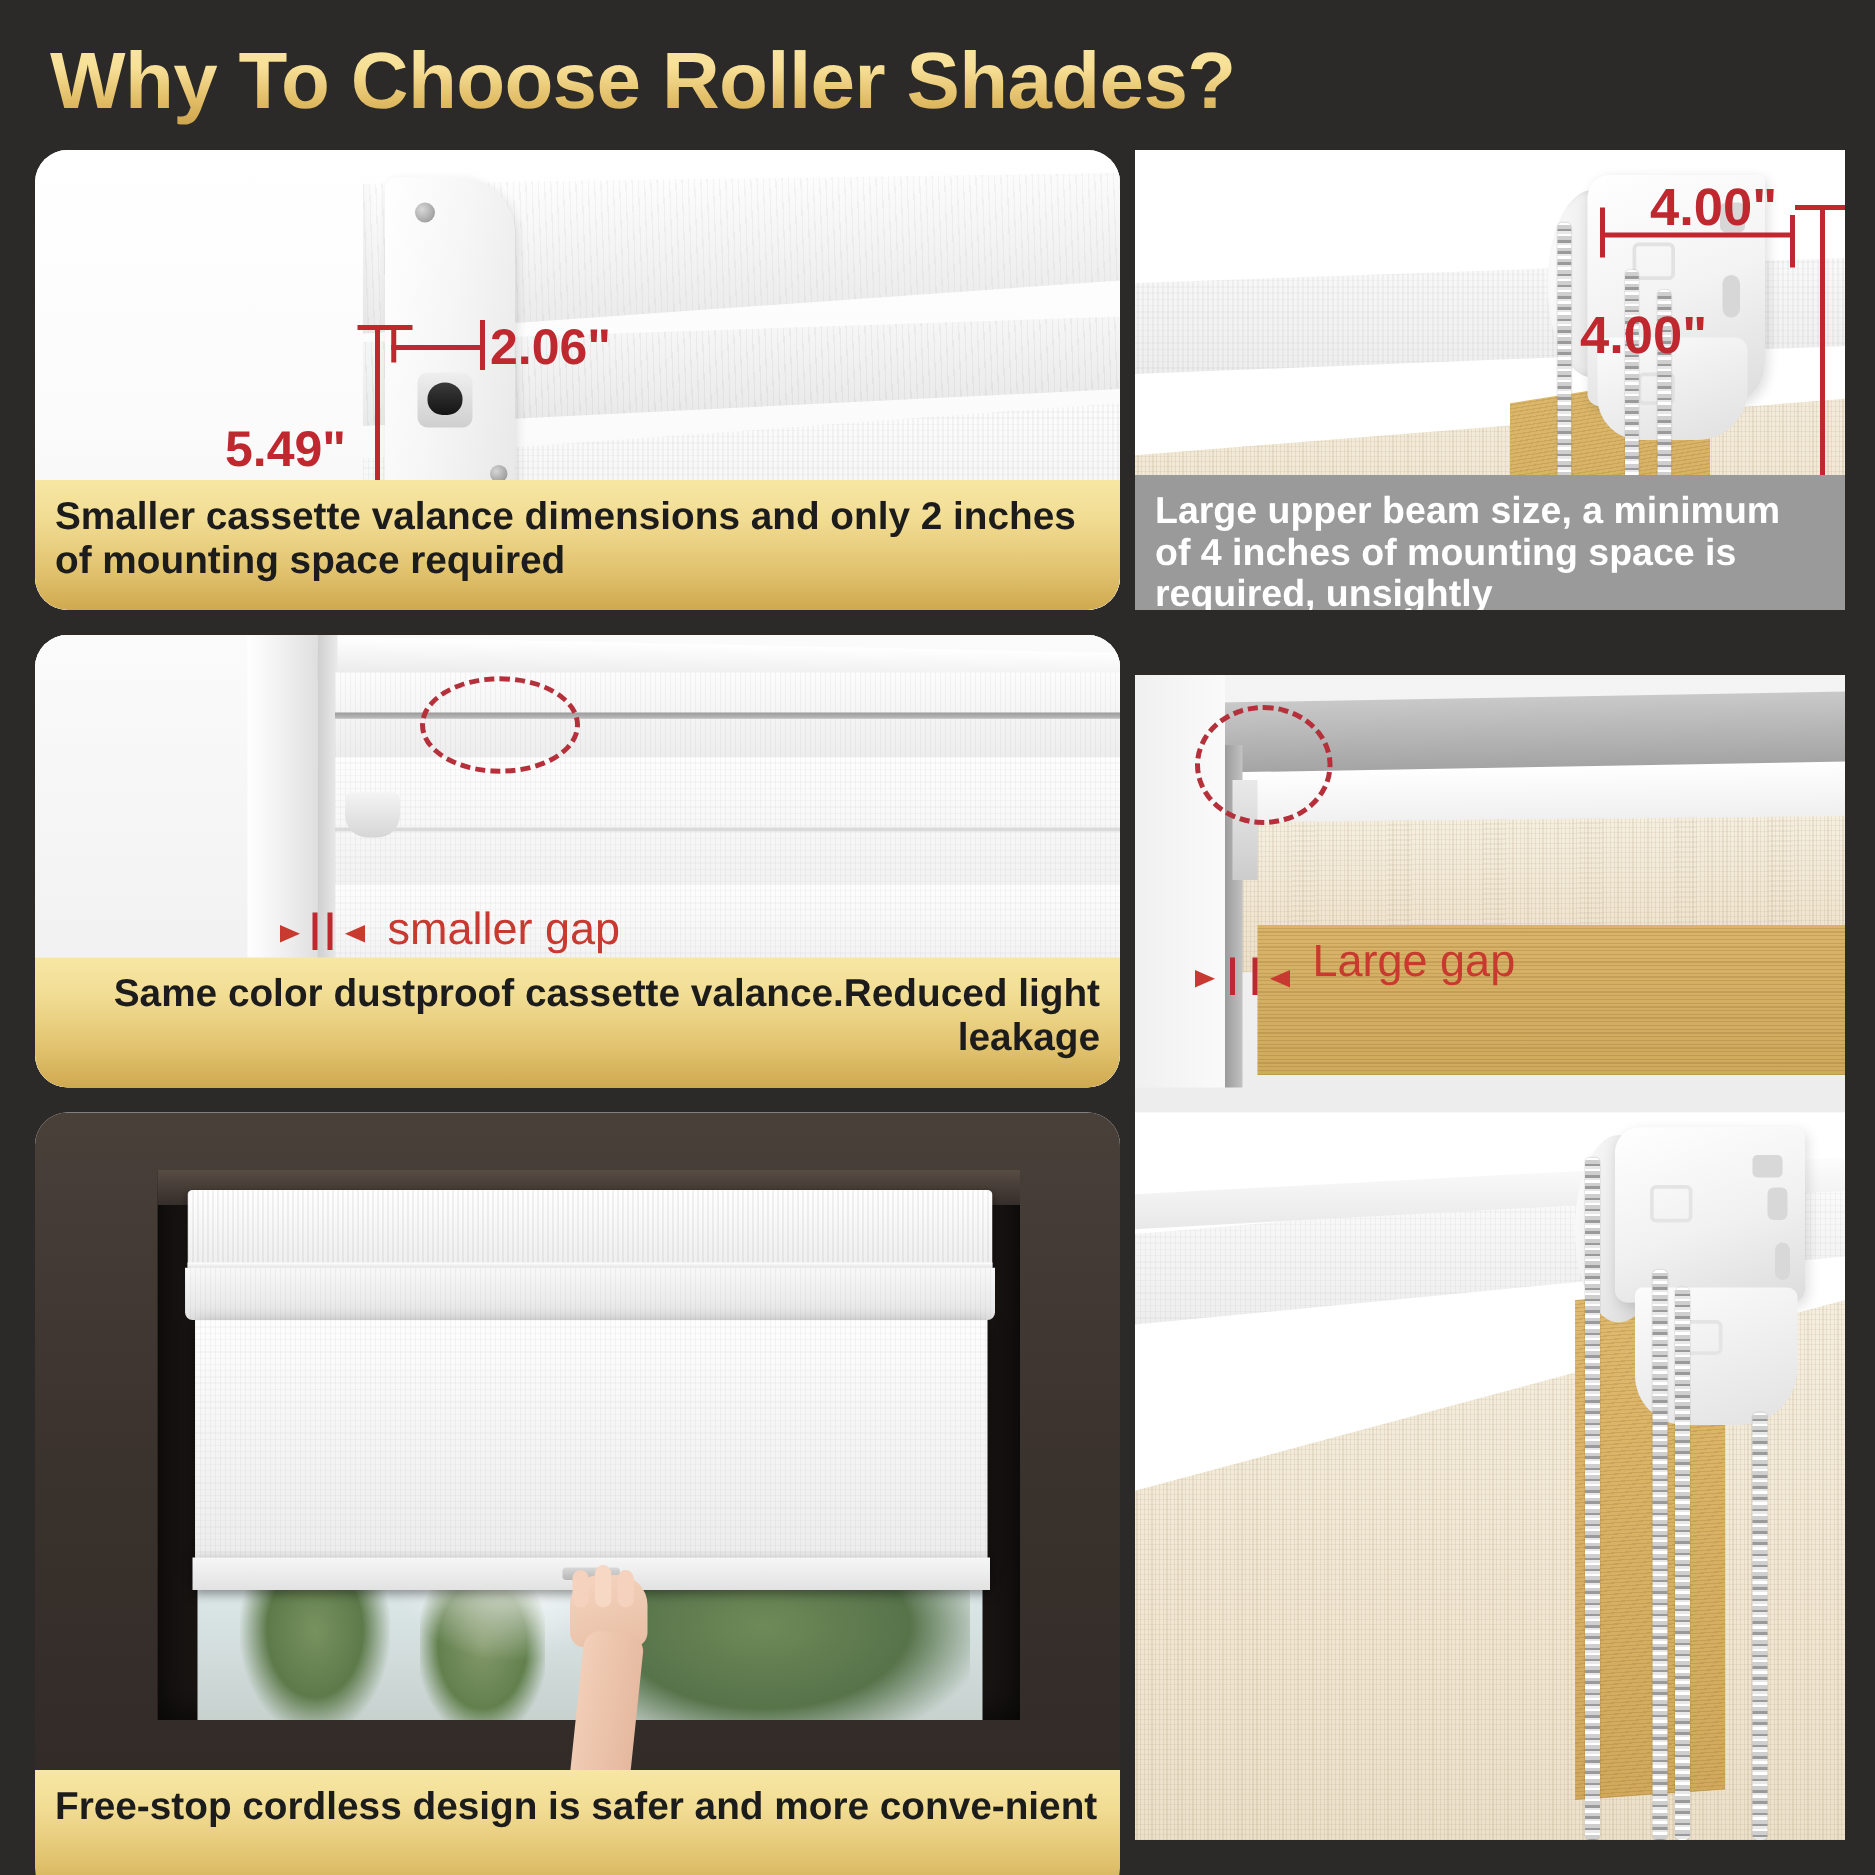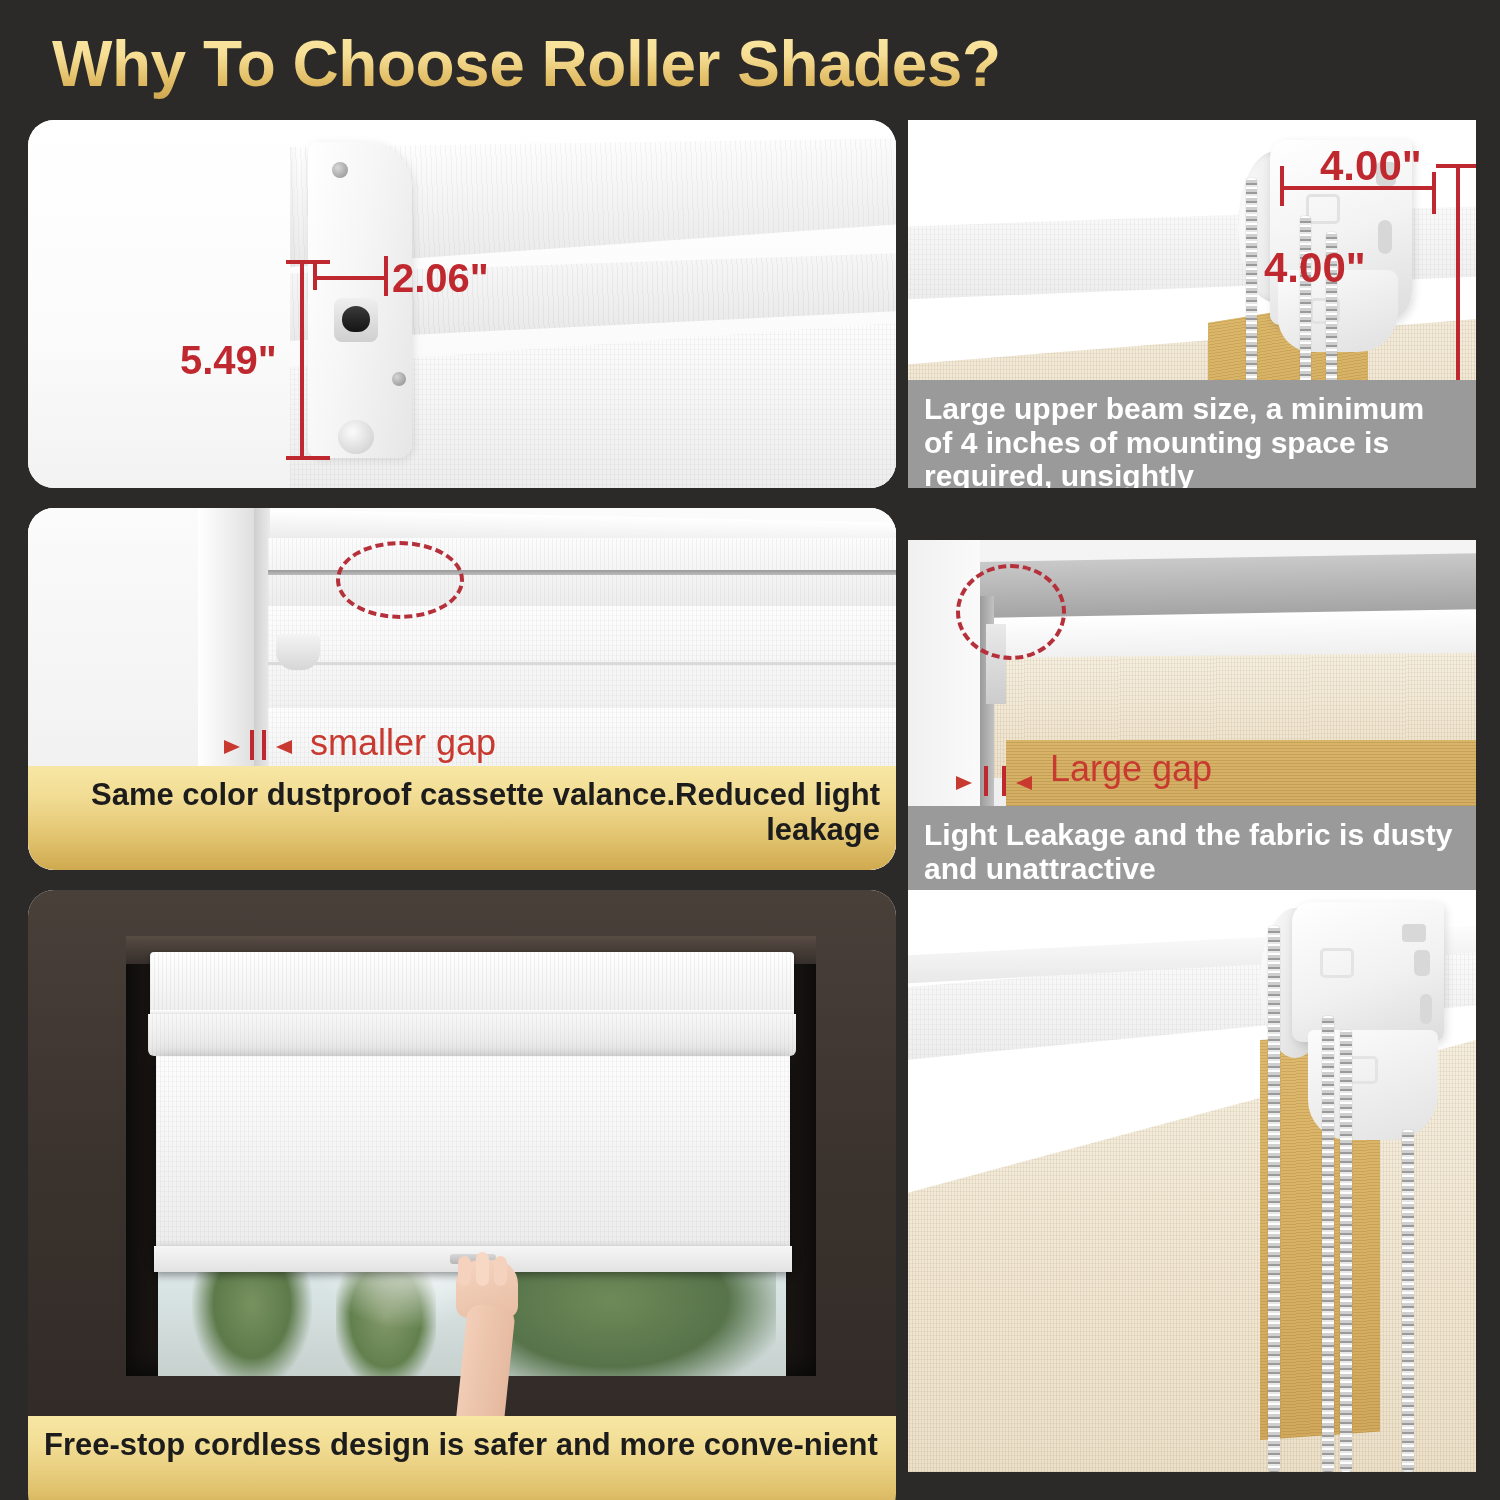--- a/index.html
+++ b/index.html
@@ -6,21 +6,21 @@
   html,body { width:1500px; height:1500px; }
   body {
     background:#2b2a28;
     font-family:"Liberation Sans", sans-serif;
     overflow:hidden;
     position:relative;
   }
 
   
   #title {
-    position:absolute; left:52px; top:24px; width:1100px; height:80px;
+    position:absolute; left:40px; top:24px; width:1100px; height:80px;
     font-size:64px; font-weight:bold; letter-spacing:-0.5px;
     line-height:80px; white-space:nowrap;
     background:linear-gradient(180deg,#fbeaa8 0%,#f7df96 38%,#e0bb63 72%,#c9a04a 100%);
     -webkit-background-clip:text; background-clip:text;
     color:transparent; -webkit-text-fill-color:transparent;
     text-shadow:none;
   }
 
   
   .panel { position:absolute; overflow:hidden; background:#ffffff; }
@@ -132,20 +132,21 @@
     <div class="dimline" style="left:285px; top:140px; width:4px; height:30px;"></div>
     <div class="dimline" style="left:356px; top:136px; width:4px; height:40px;"></div>
     <div class="dimtxt" style="left:364px; top:136px; font-size:40px;">2.06"</div>
 
     <div class="dimline" style="left:272px; top:140px; width:4px; height:200px;"></div>
     <div class="dimline" style="left:258px; top:140px; width:44px; height:4px;"></div>
     <div class="dimline" style="left:258px; top:336px; width:44px; height:4px;"></div>
     <div class="dimtxt" style="left:152px; top:218px; font-size:40px;">5.49"</div>
   </div>
 
+  <div class="cap gold" style="height:104px; font-size:31px;">Smaller cassette valance dimensions and only 2 inches of mounting space required</div>
 </div>
 
 <div class="panel" style="left:908px; top:120px; width:568px; height:368px;">
 
   <div class="photo" style="background:#ffffff;">
 
     <div class="fabric-white" style="position:absolute; left:-10px; top:60px; width:1320px; height:130px;
          clip-path:polygon(0 36%, 100% 0, 100% 52%, 0 92%);"></div>
 
     <div class="fabric-beige" style="position:absolute; left:-10px; top:140px; width:1320px; height:250px;
@@ -252,21 +253,20 @@
 
     <div class="dashcircle" style="left:48px; top:24px; width:110px; height:96px;"></div>
 
     <div class="arrowR" style="left:48px; top:236px;"></div>
     <div class="dimline" style="left:76px; top:226px; width:4px; height:30px;"></div>
     <div class="dimline" style="left:94px; top:226px; width:4px; height:30px;"></div>
     <div class="arrowL" style="left:108px; top:236px;"></div>
     <div class="gaptxt" style="left:142px; top:208px; font-size:36px;">Large gap</div>
   </div>
 
-  <div class="cap gray" style="height:96px; font-size:30px;">Light Leakage and the fabric is dusty and unattractive</div>
 </div>
 
 <div class="panel round" style="left:28px; top:890px; width:868px; height:630px;">
 
   <div class="photo" style="background:linear-gradient(180deg,#4a403a 0%,#3a322d 45%,#2e2825 100%);">
 
     <div style="position:absolute; left:98px; top:46px; width:690px; height:440px;
          background:#171412; box-shadow:inset 0 0 28px rgba(0,0,0,.8);"></div>
     <div style="position:absolute; left:98px; top:46px; width:690px; height:28px;
          background:linear-gradient(180deg,#584c44,#352e2a);"></div>

